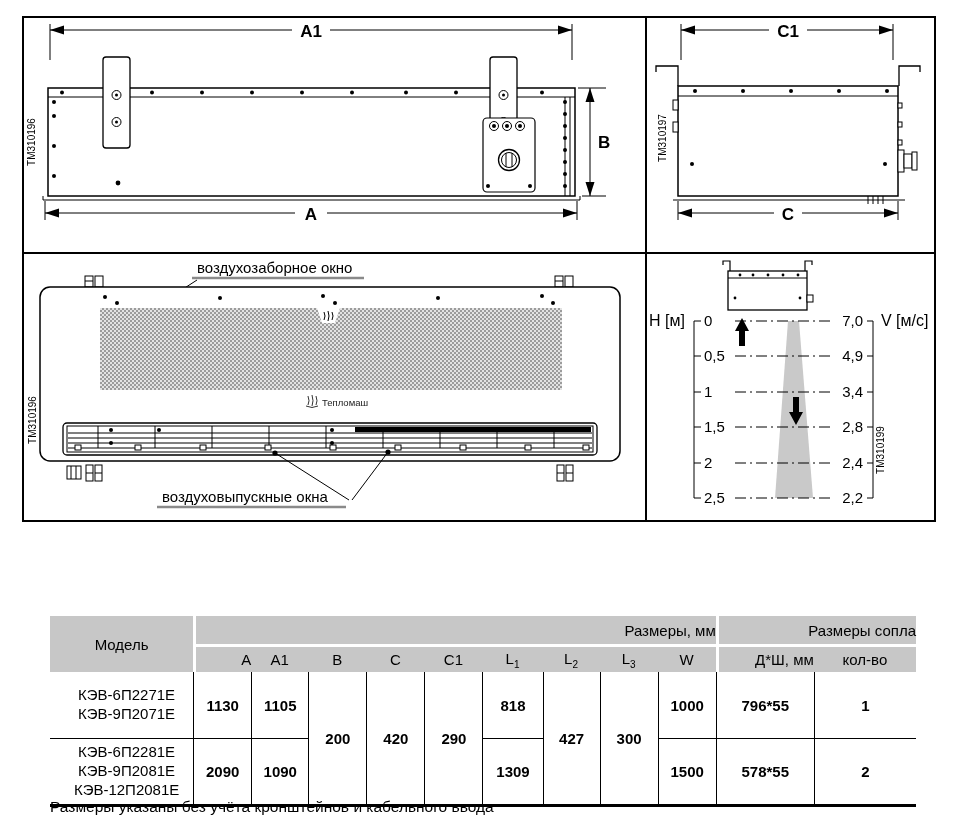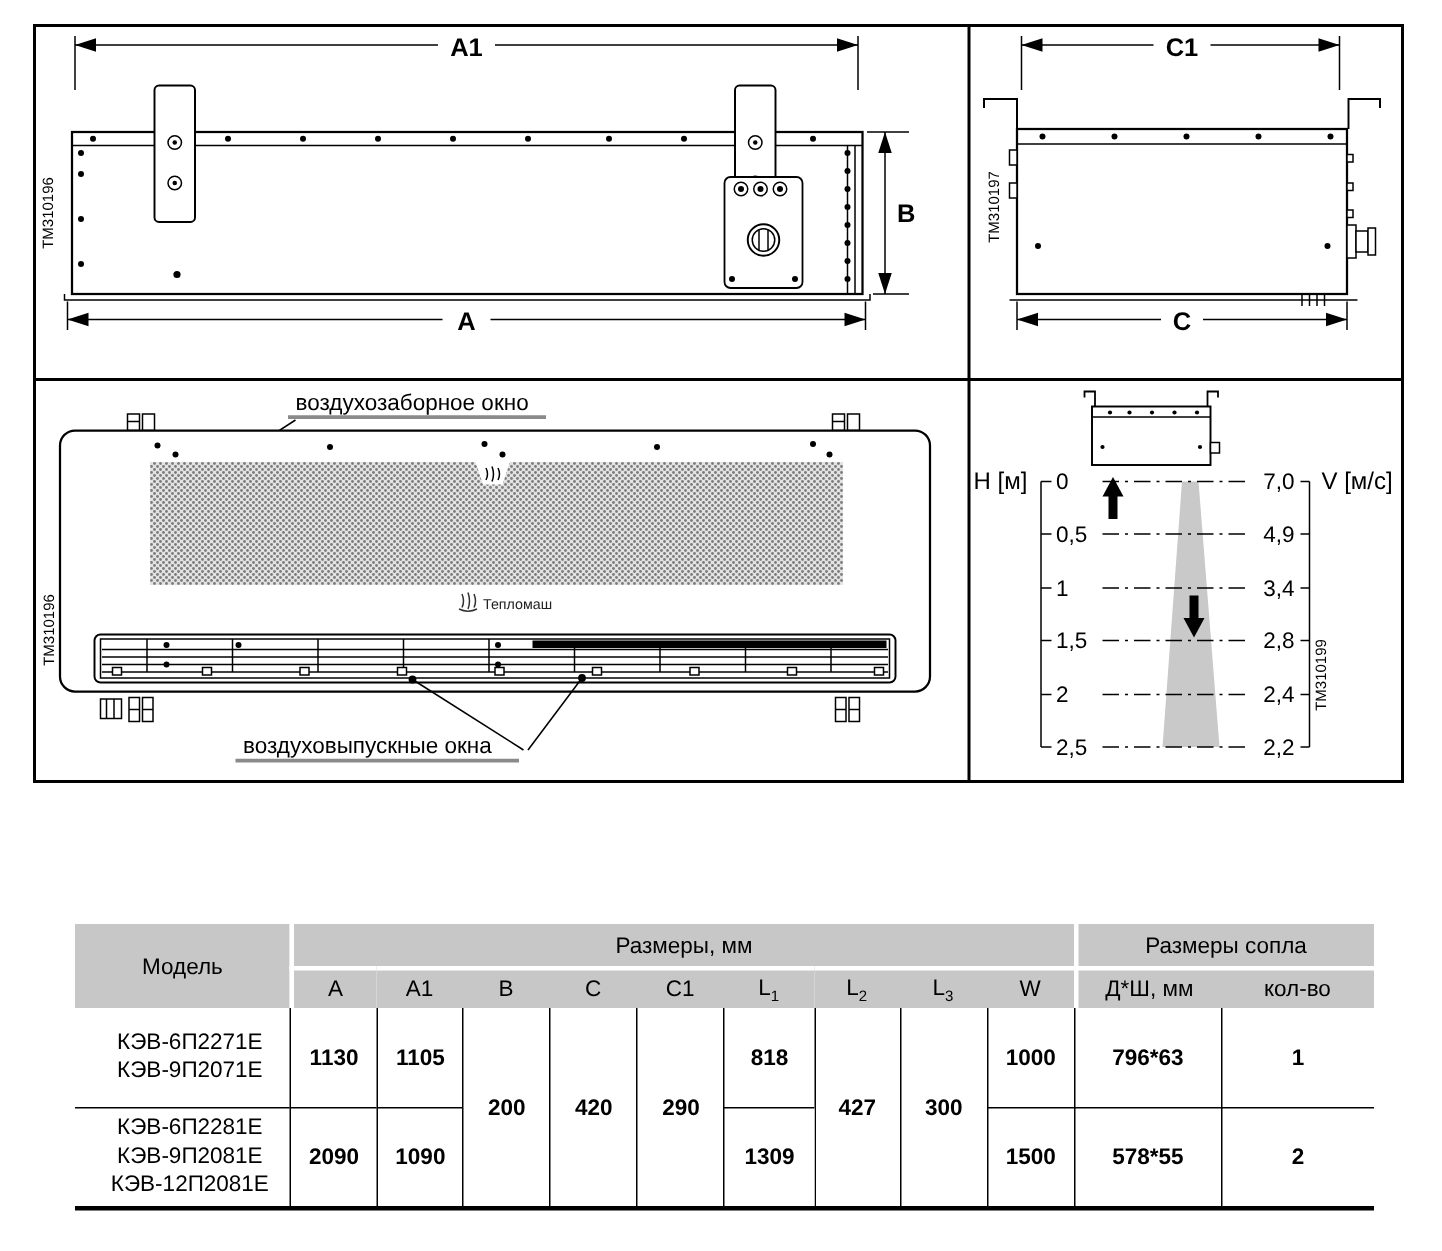--- a/index.html
+++ b/index.html
@@ -16,21 +16,21 @@
   .axis { font-size:16px; }
   .tm   { font-size:10px; }
   .logo-text { font-size:9.5px; fill:#222; }
 
   table.specs { position:absolute; left:50px; top:603px; width:866px;
     border-collapse:separate; border-spacing:0; font-size:15px; color:#000;
     border-bottom:3px solid #000;margin-top:13px; }
   table.specs th { background:#c7c7c7; font-weight:normal; text-align:center; vertical-align:middle; }
   table.specs thead tr:first-child th { height:28px; }
   table.specs thead tr:last-child  th { height:28px; }
-  table.specs th.sep-left { border-left:3px solid #fff; }
+  table.specs th.sep-left { border-left:3px solid #fff;text-align:right; }
   table.specs thead tr.subhead th { border-top:3px solid #fff; }
   table.specs td { background:#fff; text-align:center; vertical-align:middle; height:66px; }
   table.specs td.bl { border-left:1.5px solid #000;font-weight:bold; }
   table.specs tr.row2 td { border-top:1.5px solid #000; }
   table.specs td.model { text-align:center; padding-left:10px; line-height:1.25; }
   sub { font-size:10px; }
   .footnote { position:absolute; left:50px; top:798px; font-size:15.5px; color:#000; }
 </style>
 </head>
 <body>
@@ -433,32 +433,33 @@
         </td>
         <td class="bl">1130</td>
         <td class="bl">1105</td>
         <td class="bl" rowspan="2">200</td>
         <td class="bl" rowspan="2">420</td>
         <td class="bl" rowspan="2">290</td>
         <td class="bl">818</td>
         <td class="bl" rowspan="2">427</td>
         <td class="bl" rowspan="2">300</td>
         <td class="bl">1000</td>
-        <td class="bl">796*63</td>
+        <td class="bl">796*55</td>
         <td class="bl">1</td>
       </tr>
       <tr class="row2">
         <td class="model">
           <div>КЭВ-6П2281Е</div>
           <div>КЭВ-9П2081Е</div>
           <div>КЭВ-12П2081Е</div>
         </td>
         <td class="bl">2090</td>
         <td class="bl">1090</td>
         <td class="bl">1309</td>
         <td class="bl">1500</td>
         <td class="bl">578*55</td>
         <td class="bl">2</td>
       </tr>
     </tbody>
   </table>
 
+  <div class="footnote">Размеры указаны без учёта кронштейнов и кабельного ввода</div>
 </div>
 
 </body></html>

